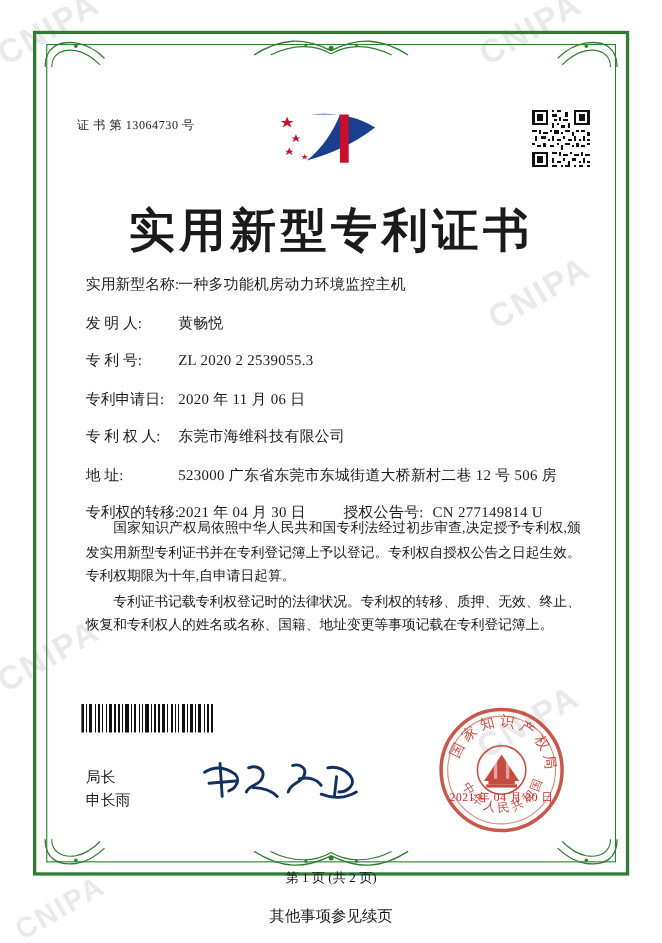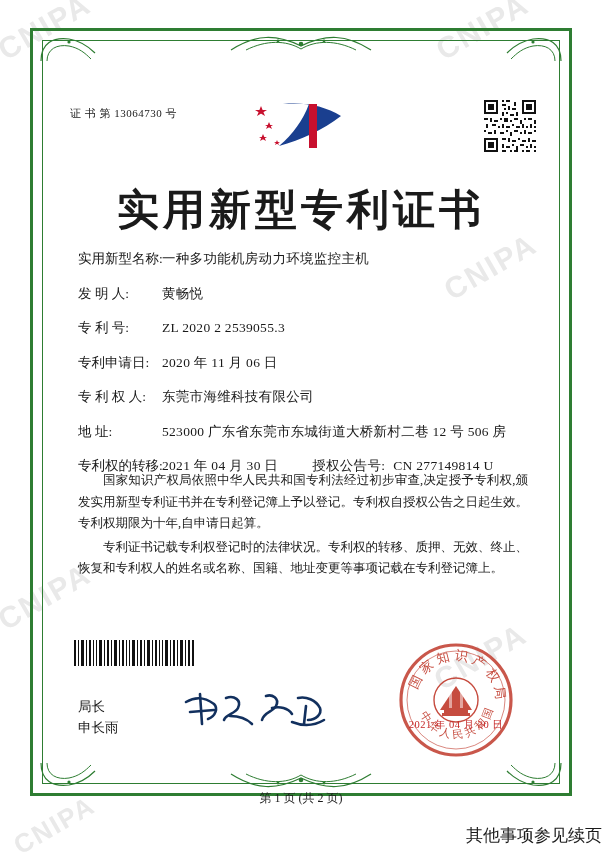--- a/index.html
+++ b/index.html
@@ -224,22 +224,22 @@
     left: 0; right: 0;
     top: 790px;
     text-align: center;
     font-size: 12px;
   }
 
   .footnote {
     position: absolute;
     left: 0; right: 0;
     top: 824px;
-    text-align: right;
-    font-size: 17px;
+    text-align: center;
+    font-size: 14px;
     z-index: 3;
   }
 </style>
 </head>
 <body>
 
 <div class="watermark wm1">CNIPA</div>
 <div class="watermark wm2">CNIPA</div>
 <div class="watermark wm3">CNIPA</div>
 <div class="watermark wm4">CNIPA</div>

